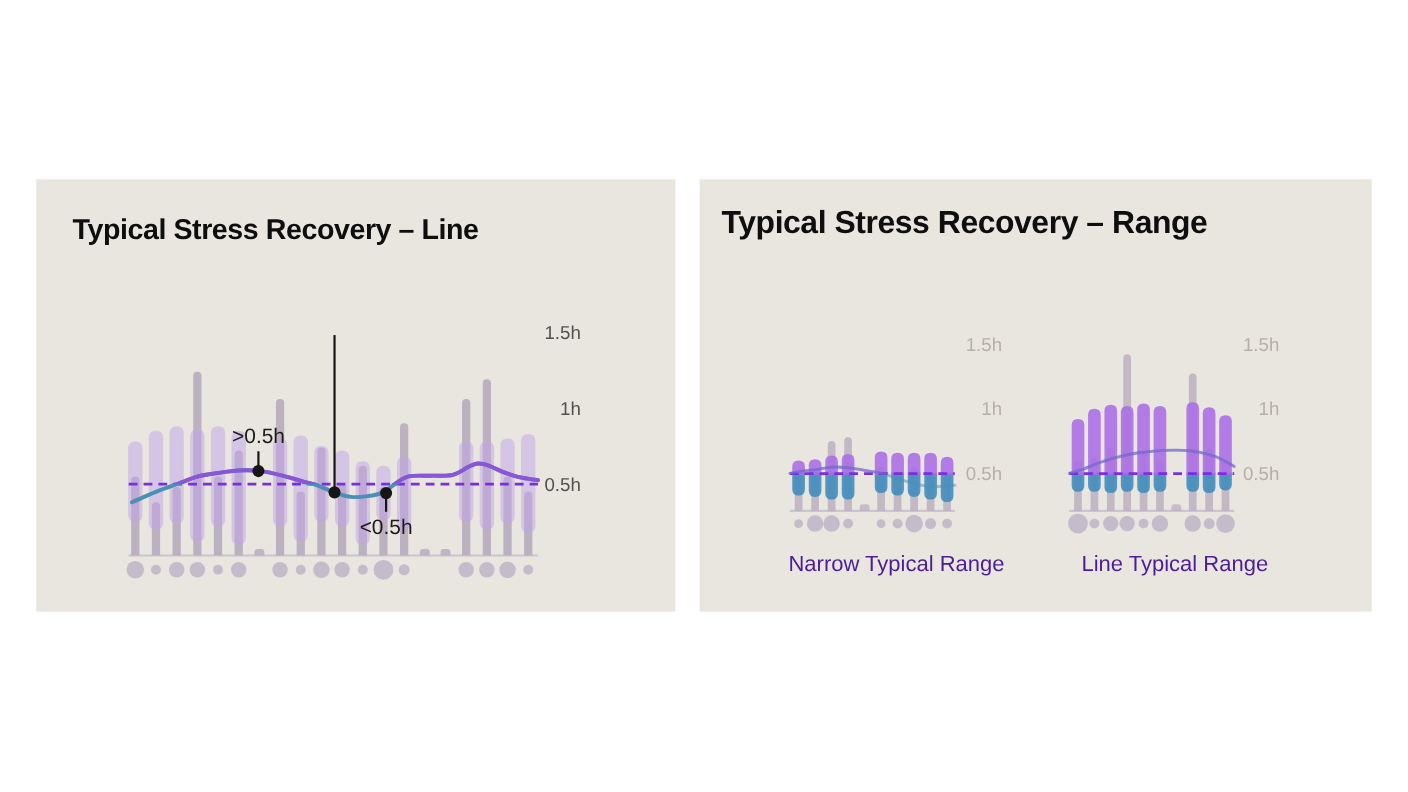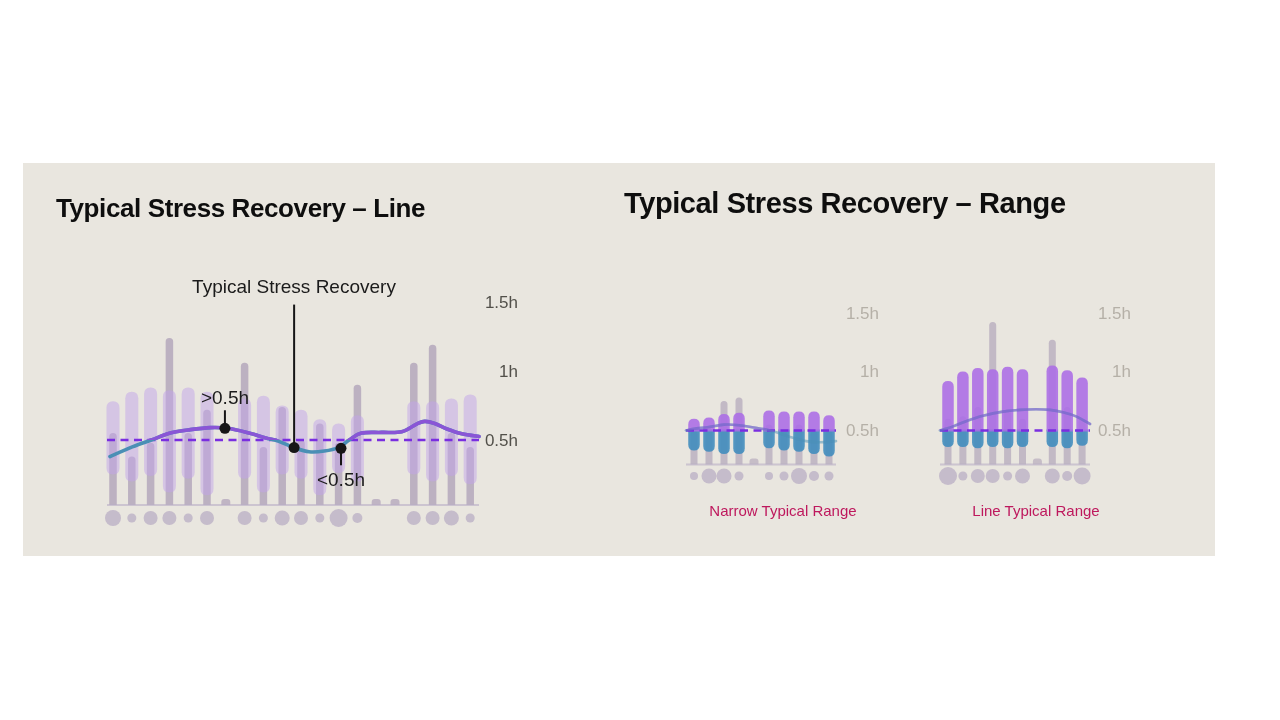--- a/index.html
+++ b/index.html
@@ -1,31 +1,31 @@
 <!DOCTYPE html>
 <html><head>
 <meta charset="utf-8">
 <style>
   html,body{margin:0;padding:0;background:#ffffff;}
   .stage{position:relative;width:1280px;height:720px;background:#ffffff;overflow:hidden;
          font-family:"Liberation Sans", sans-serif;}
   .panel{position:absolute;top:163px;height:393px;background:#e9e6df;}
-  .panel-line{left:23px;width:581px;}
-  .panel-range{left:604px;width:611px;}
+  .panel-line{left:33px;width:581px;}
+  .panel-range{left:636px;width:611px;}
   .panel-title{position:absolute;margin:0;color:#0e0e0e;font-weight:700;letter-spacing:-0.4px;}
   .panel-line .panel-title{left:33px;top:30px;font-size:26px;}
   .panel-range .panel-title{left:20px;top:24px;font-size:29px;}
   .chart-svg{position:absolute;left:0;top:0;}
   .tick{position:absolute;font-size:17px;text-align:right;}
   .tick-dark{color:#52504a;}
   .tick-light{color:#b5b0a7;}
   .ann{position:absolute;transform:translateX(-50%);white-space:nowrap;color:#1b1b1b;
        font-size:19px;text-align:center;}
-  .caption{position:absolute;transform:translateX(-50%);white-space:nowrap;color:#be185d;
-       font-size:15px;}
+  .caption{position:absolute;transform:translateX(-50%);white-space:nowrap;color:#4c1d95;
+       font-size:20px;}
 </style>
 </head>
 <body>
 
 <div class="stage">
 
   <section class="panel panel-line">
     <h2 class="panel-title">Typical Stress Recovery – Line</h2>
 
     <svg id="svg-line" class="chart-svg" width="590" height="393" viewBox="0 0 590 393">
@@ -135,21 +135,20 @@
         <clipPath id="clip-line-chart">
           <rect x="0" y="0" width="611" height="277"></rect>
         </clipPath>
       </svg>
 
     <div class="tick tick-dark" style="top:130px;right:86px">1.5h</div>
     <div class="tick tick-dark" style="top:199px;right:86px">1h</div>
     <div class="tick tick-dark" style="top:268px;right:86px">0.5h</div>
 
     <div class="ann" style="left:202px;top:224px">&gt;0.5h</div>
-    <div class="ann" style="left:271px;top:113px">Typical Stress Recovery</div>
     <div class="ann" style="left:318px;top:306px">&lt;0.5h</div>
   </section>
 
   <section class="panel panel-range">
     <h2 class="panel-title">Typical Stress Recovery – Range</h2>
 
     <svg id="svg-range" class="chart-svg" width="611" height="393" viewBox="0 0 611 393">
         <g>
           <path d="M 86.5 271 Q 86.5 267.5 90 267.5 L 90 267.5 Q 93.5 267.5 93.5 271
           L 93.5 301.5 Q 93.5 301.5 93.5 301.5 L 86.5 301.5 Q 86.5 301.5 86.5 301.5 Z" fill="#9b8cab" fill-opacity="0.5"></path>

